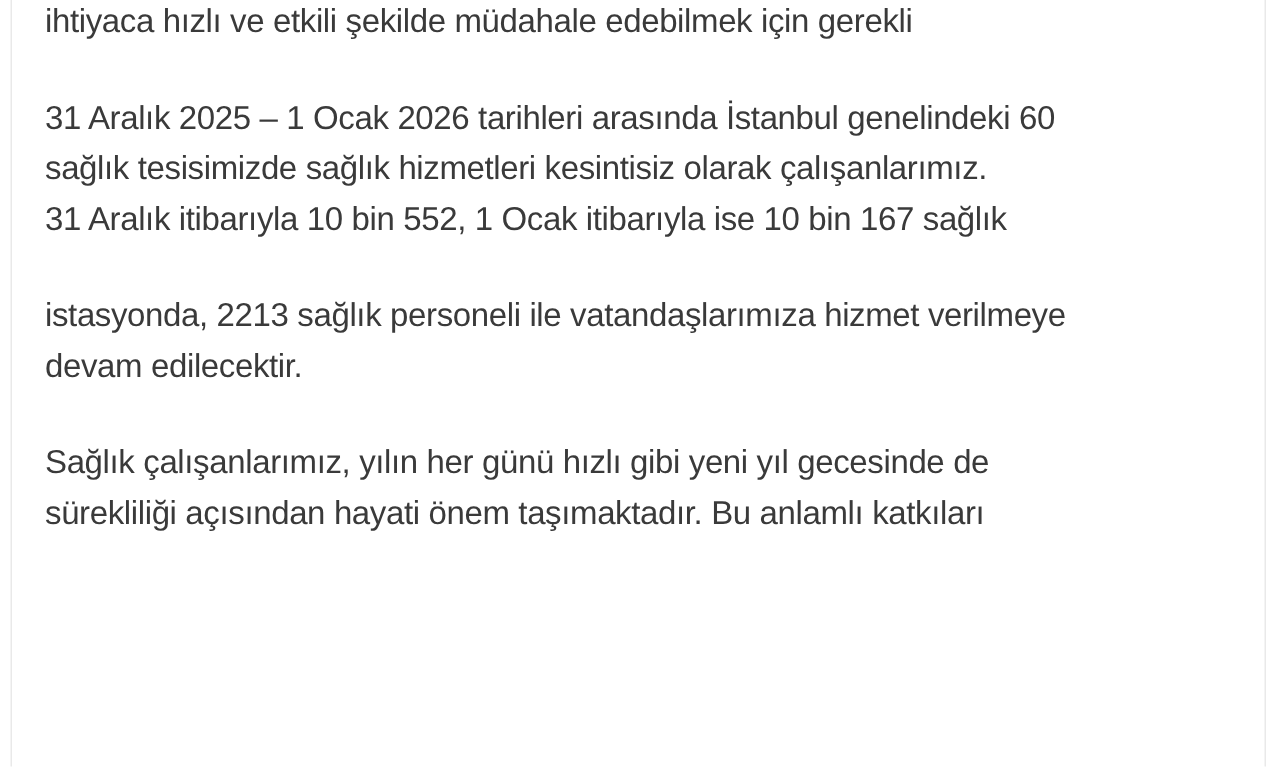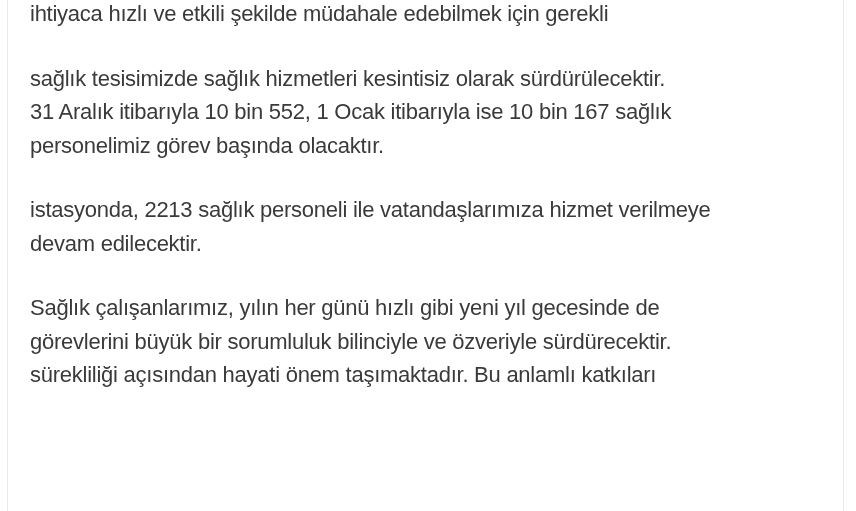--- a/index.html
+++ b/index.html
@@ -47,29 +47,28 @@
 <div class="page-edge left"></div>
 <div class="page-edge right"></div>
 
 <div class="article-body">
 
   <div class="paragraph">
     <div class="article-line">ihtiyaca hızlı ve etkili şekilde müdahale edebilmek için gerekli</div>
   </div>
 
   <div class="paragraph">
-    <div class="article-line">sağlık tesisimizde sağlık hizmetleri kesintisiz olarak sürdürülecektir.</div>
+    <div class="article-line">31 Aralık 2025 – 1 Ocak 2026 tarihleri arasında İstanbul genelindeki 60</div>
+    <div class="article-line">sağlık tesisimizde sağlık hizmetleri kesintisiz olarak çalışanlarımız.</div>
     <div class="article-line">31 Aralık itibarıyla 10 bin 552, 1 Ocak itibarıyla ise 10 bin 167 sağlık</div>
-    <div class="article-line">personelimiz görev başında olacaktır.</div>
   </div>
 
   <div class="paragraph">
     <div class="article-line">istasyonda, 2213 sağlık personeli ile vatandaşlarımıza hizmet verilmeye</div>
     <div class="article-line">devam edilecektir.</div>
   </div>
 
   <div class="paragraph">
     <div class="article-line">Sağlık çalışanlarımız, yılın her günü hızlı gibi yeni yıl gecesinde de</div>
-    <div class="article-line">görevlerini büyük bir sorumluluk bilinciyle ve özveriyle sürdürecektir.</div>
     <div class="article-line">sürekliliği açısından hayati önem taşımaktadır. Bu anlamlı katkıları</div>
   </div>
 
 </div>
 
 </body></html>

